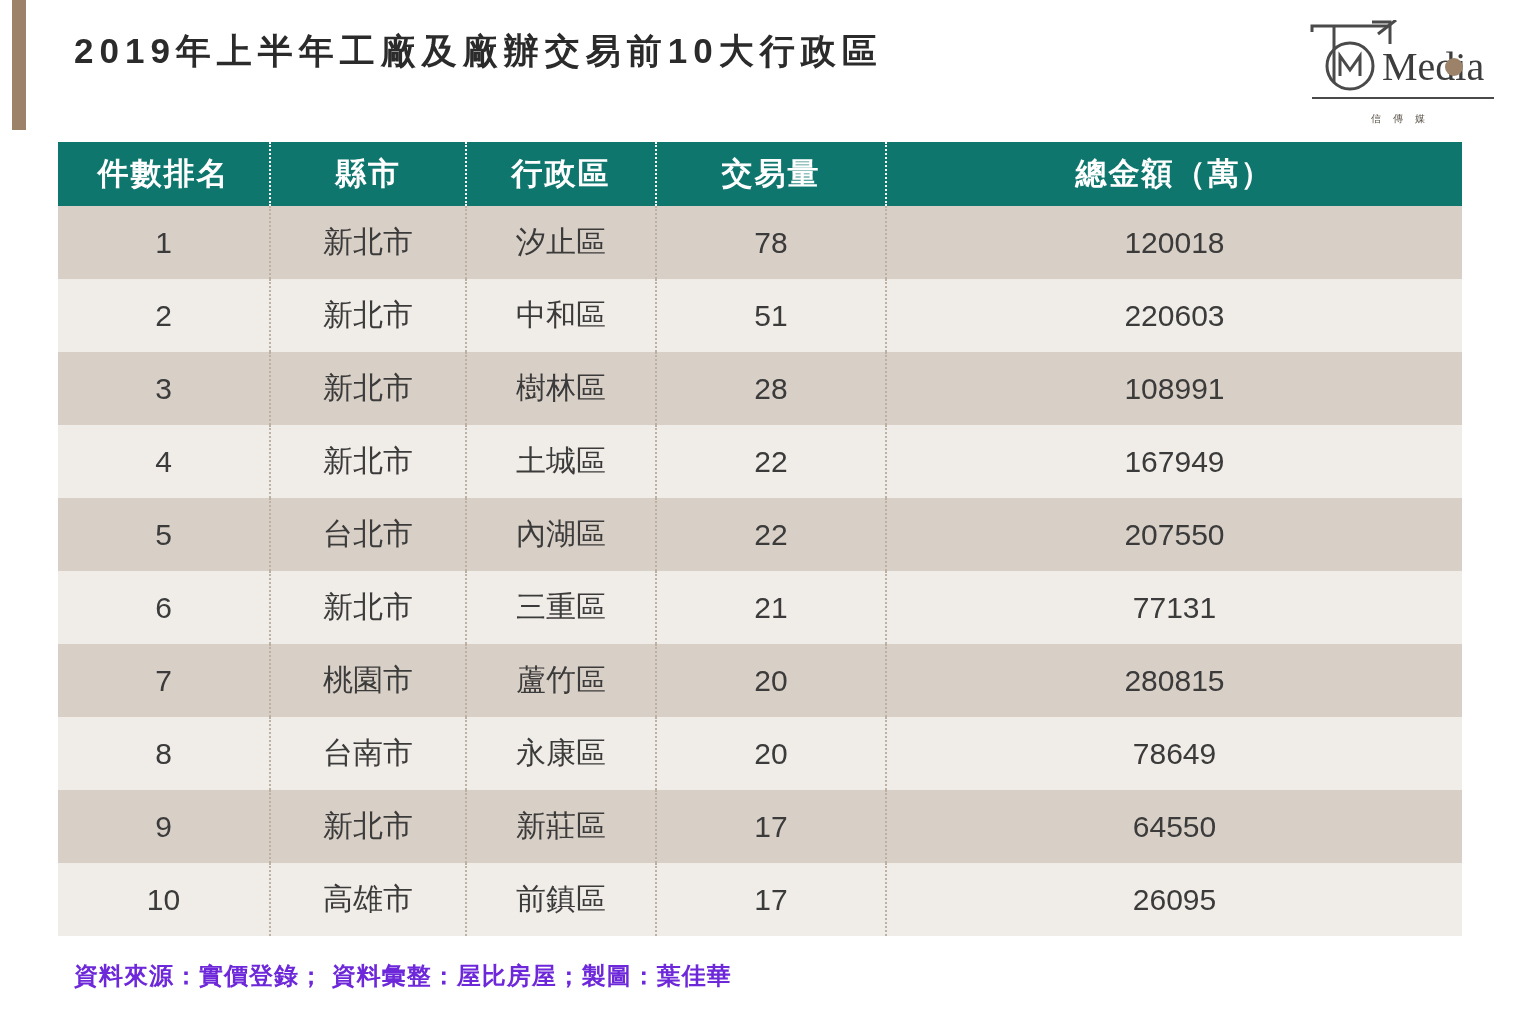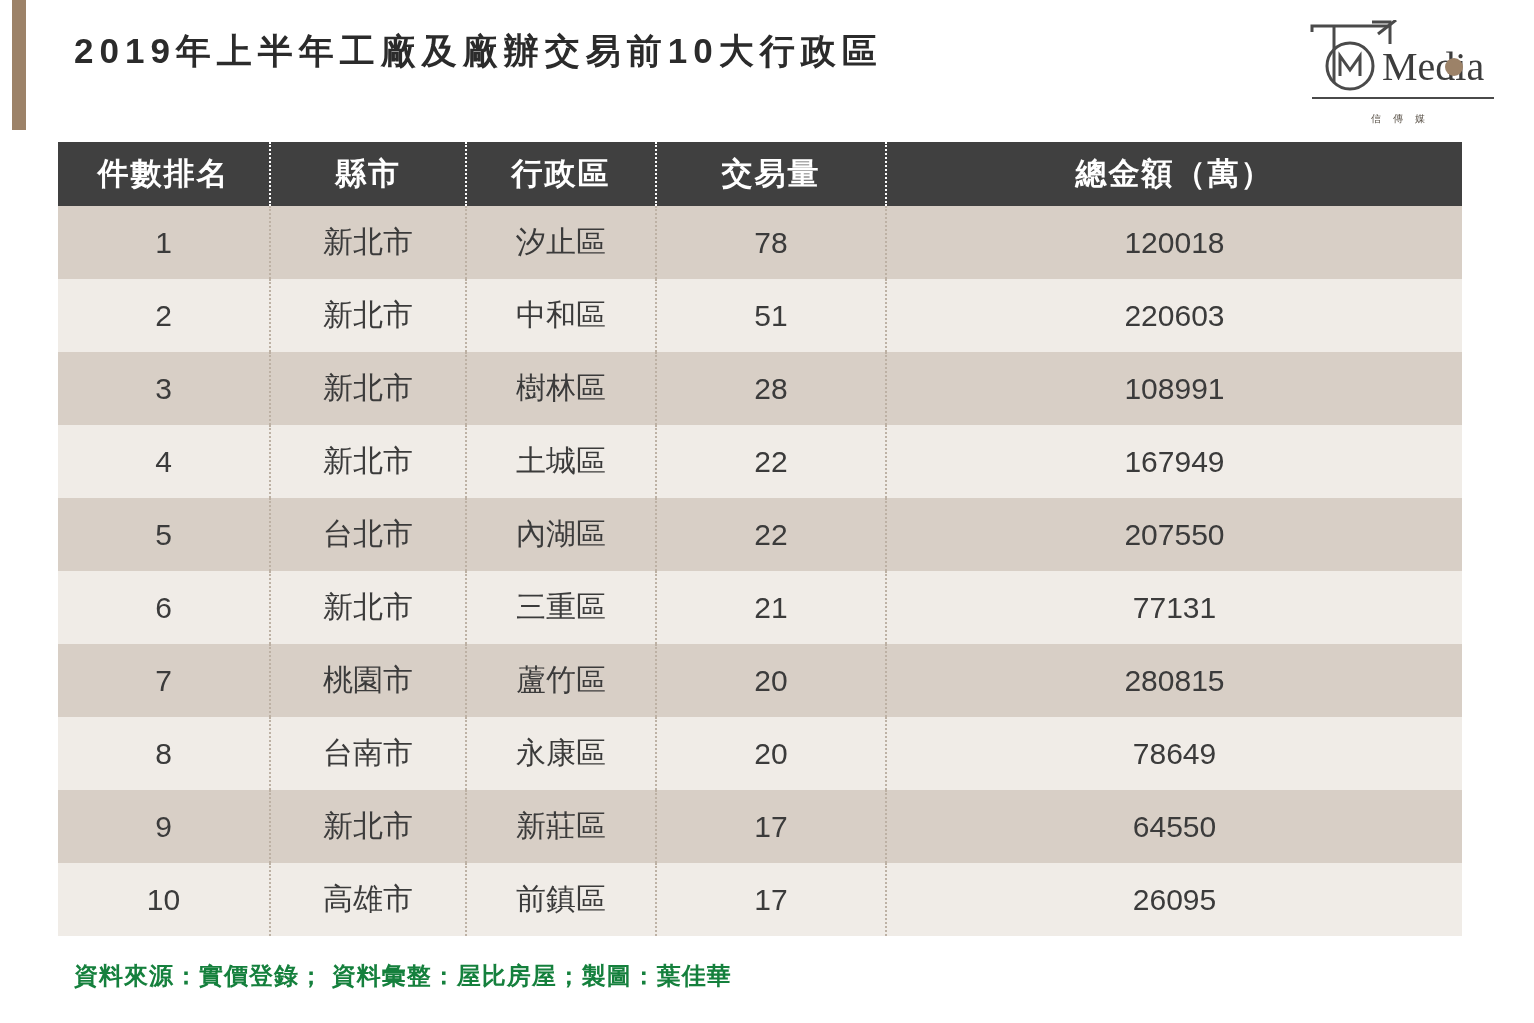--- a/index.html
+++ b/index.html
@@ -64,21 +64,21 @@
   }
   table.data {
     position: absolute;
     left: 46px;
     top: 142px;
     width: 1404px;
     border-collapse: collapse;
     table-layout: fixed;
   }
   table.data th {
-    background: #404040;
+    background: #0f766e;
     color: #ffffff;
     font-size: 31px;
     font-weight: bold;
     height: 62px;
     letter-spacing: 2px;
     text-align: center;
     border-right: 2px dotted #ffffff;
   }
   table.data th:last-child { border-right: none; }
   table.data td {
@@ -95,21 +95,21 @@
   .col-city { width: 196px; }
   .col-dist { width: 190px; }
   .col-vol  { width: 230px; }
   .col-amt  { width: 576px; }
   .source {
     position: absolute;
     left: 62px;
     top: 960px;
     font-size: 24px;
     font-weight: bold;
-    color: #15803d;
+    color: #6d28d9;
     letter-spacing: 1px;
   }
 </style>
 </head>
 <body>
 
 <div class="page">
 
   <div class="left-bar"></div>
 

